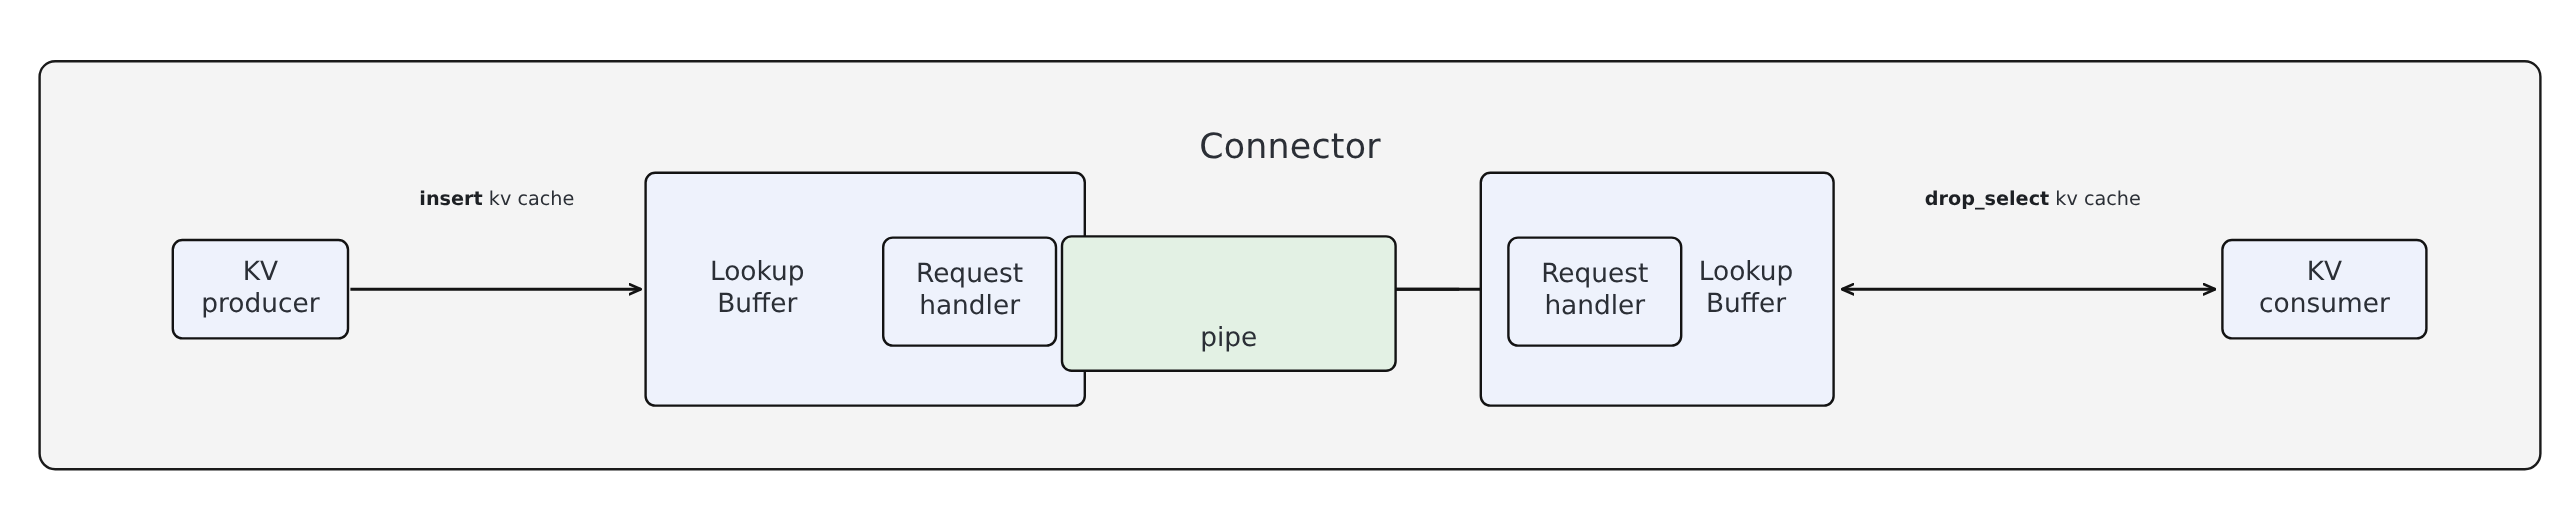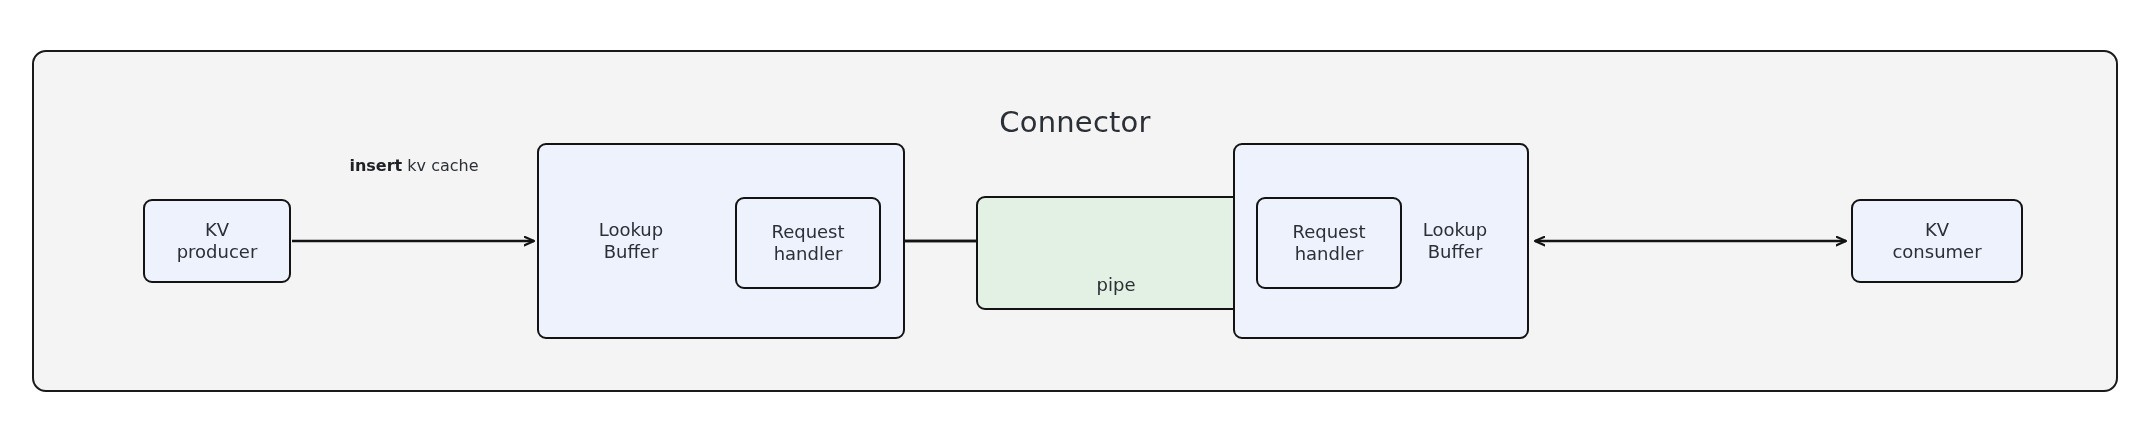--- a/index.html
+++ b/index.html
@@ -36,21 +36,21 @@
   .node{
     position:absolute;
     box-sizing:border-box;
     border:2.5px solid #131313;
     border-radius:9px;
     display:flex;
     align-items:center;
     justify-content:center;
     text-align:center;
     color:#2b2f36;
-    font-size:18px;
+    font-size:22px;
     line-height:1.22;
     white-space:pre-line;
   }
   .node.blue{ background:#eef2fc; }
   .node.green{ background:#e3f1e4; }
 
   
   #kv-producer{ left:143px; top:199px; width:148px; height:84px; }
   
   #kv-consumer{ left:1851px; top:199px; width:172px; height:84px; }
@@ -80,21 +80,21 @@
     transform:translateY(-50%);
     width:128px; text-align:center;
   }
   #request-handler-right{
     position:absolute; left:21px; top:52px;
     width:146px; height:92px;
   }
 
   
   #pipe{
-    left:976px; top:196px; width:280px; height:114px;
+    left:884px; top:196px; width:280px; height:114px;
     align-items:flex-end;
     padding-bottom:12px;
   }
 
   
   .edge-label{
     position:absolute;
     text-align:center;
     font-size:16px;
     line-height:1.32;
@@ -157,18 +157,19 @@
   <div class="node green" id="pipe">pipe</div>
 
   <div class="node blue" id="lookup-buffer-right">
     <div class="node blue" id="request-handler-right">Request
 handler</div>
     <div class="lb-label">Lookup
 Buffer</div>
   </div>
 
   <div class="edge-label" id="label-drop">
+    <div><b>drop_select</b><span> kv cache</span></div>
   </div>
 
   <div class="node blue" id="kv-consumer">KV
 consumer</div>
 
 </div>
 
 </body></html>

